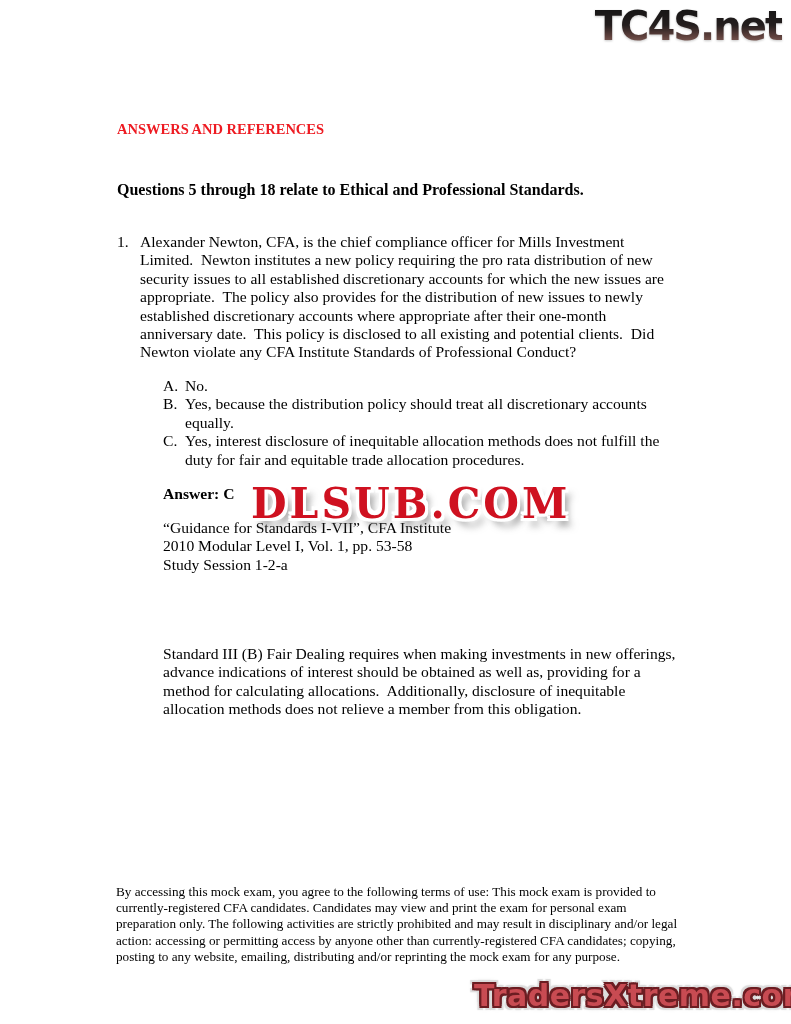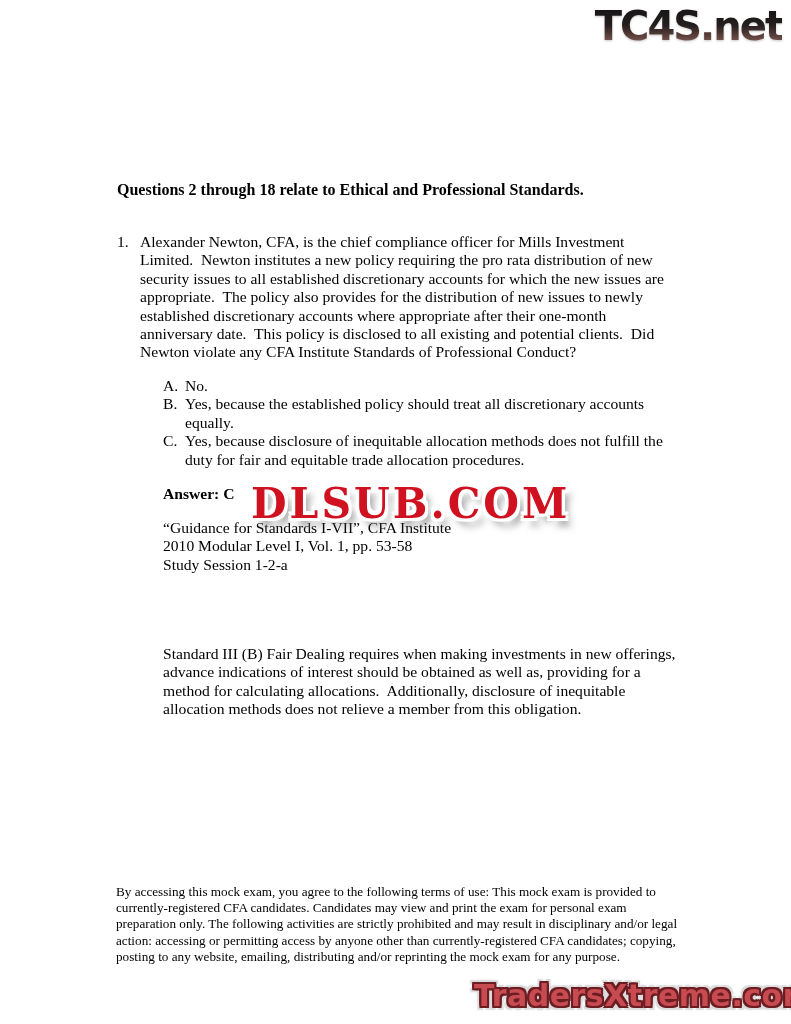--- a/index.html
+++ b/index.html
@@ -116,41 +116,42 @@
   }
 </style>
 </head>
 <body>
 
 <div class="page">
 
   <div class="wm-tc4s">TC4S.net</div>
 
   <div class="block header-block">
+    <div class="doc-subtitle">ANSWERS AND REFERENCES</div>
   </div>
 
-  <div class="block section-heading-block">Questions 2 through 18 relate to Ethical and Professional Standards.</div>
+  <div class="block section-heading-block">Questions 5 through 18 relate to Ethical and Professional Standards.</div>
 
   <div class="block question-block">
     <span class="q-num">1.</span>
     <span class="q-text">Alexander Newton, CFA, is the chief compliance officer for Mills Investment Limited.  Newton institutes a new policy requiring the pro rata distribution of new security issues to all established discretionary accounts for which the new issues are appropriate.  The policy also provides for the distribution of new issues to newly established discretionary accounts where appropriate after their one-month anniversary date.  This policy is disclosed to all existing and potential clients.  Did Newton violate any CFA Institute Standards of Professional Conduct?</span>
   </div>
 
   <div class="block options-block">
     <div class="opt-row">
       <span class="opt-letter">A.</span>
       <span class="opt-text">No.</span>
     </div>
     <div class="opt-row">
       <span class="opt-letter">B.</span>
-      <span class="opt-text">Yes, because the established policy should treat all discretionary accounts equally.</span>
+      <span class="opt-text">Yes, because the distribution policy should treat all discretionary accounts equally.</span>
     </div>
     <div class="opt-row">
       <span class="opt-letter">C.</span>
-      <span class="opt-text">Yes, because disclosure of inequitable allocation methods does not fulfill the duty for fair and equitable trade allocation procedures.</span>
+      <span class="opt-text">Yes, interest disclosure of inequitable allocation methods does not fulfill the duty for fair and equitable trade allocation procedures.</span>
     </div>
   </div>
 
   <div class="block answer-block">Answer: C</div>
 
   <div class="block refs-block">
     <div class="ref-line">“Guidance for Standards I-VII”, CFA Institute</div>
     <div class="ref-line">2010 Modular Level I, Vol. 1, pp. 53-58</div>
     <div class="ref-line">Study Session 1-2-a</div>
   </div>

